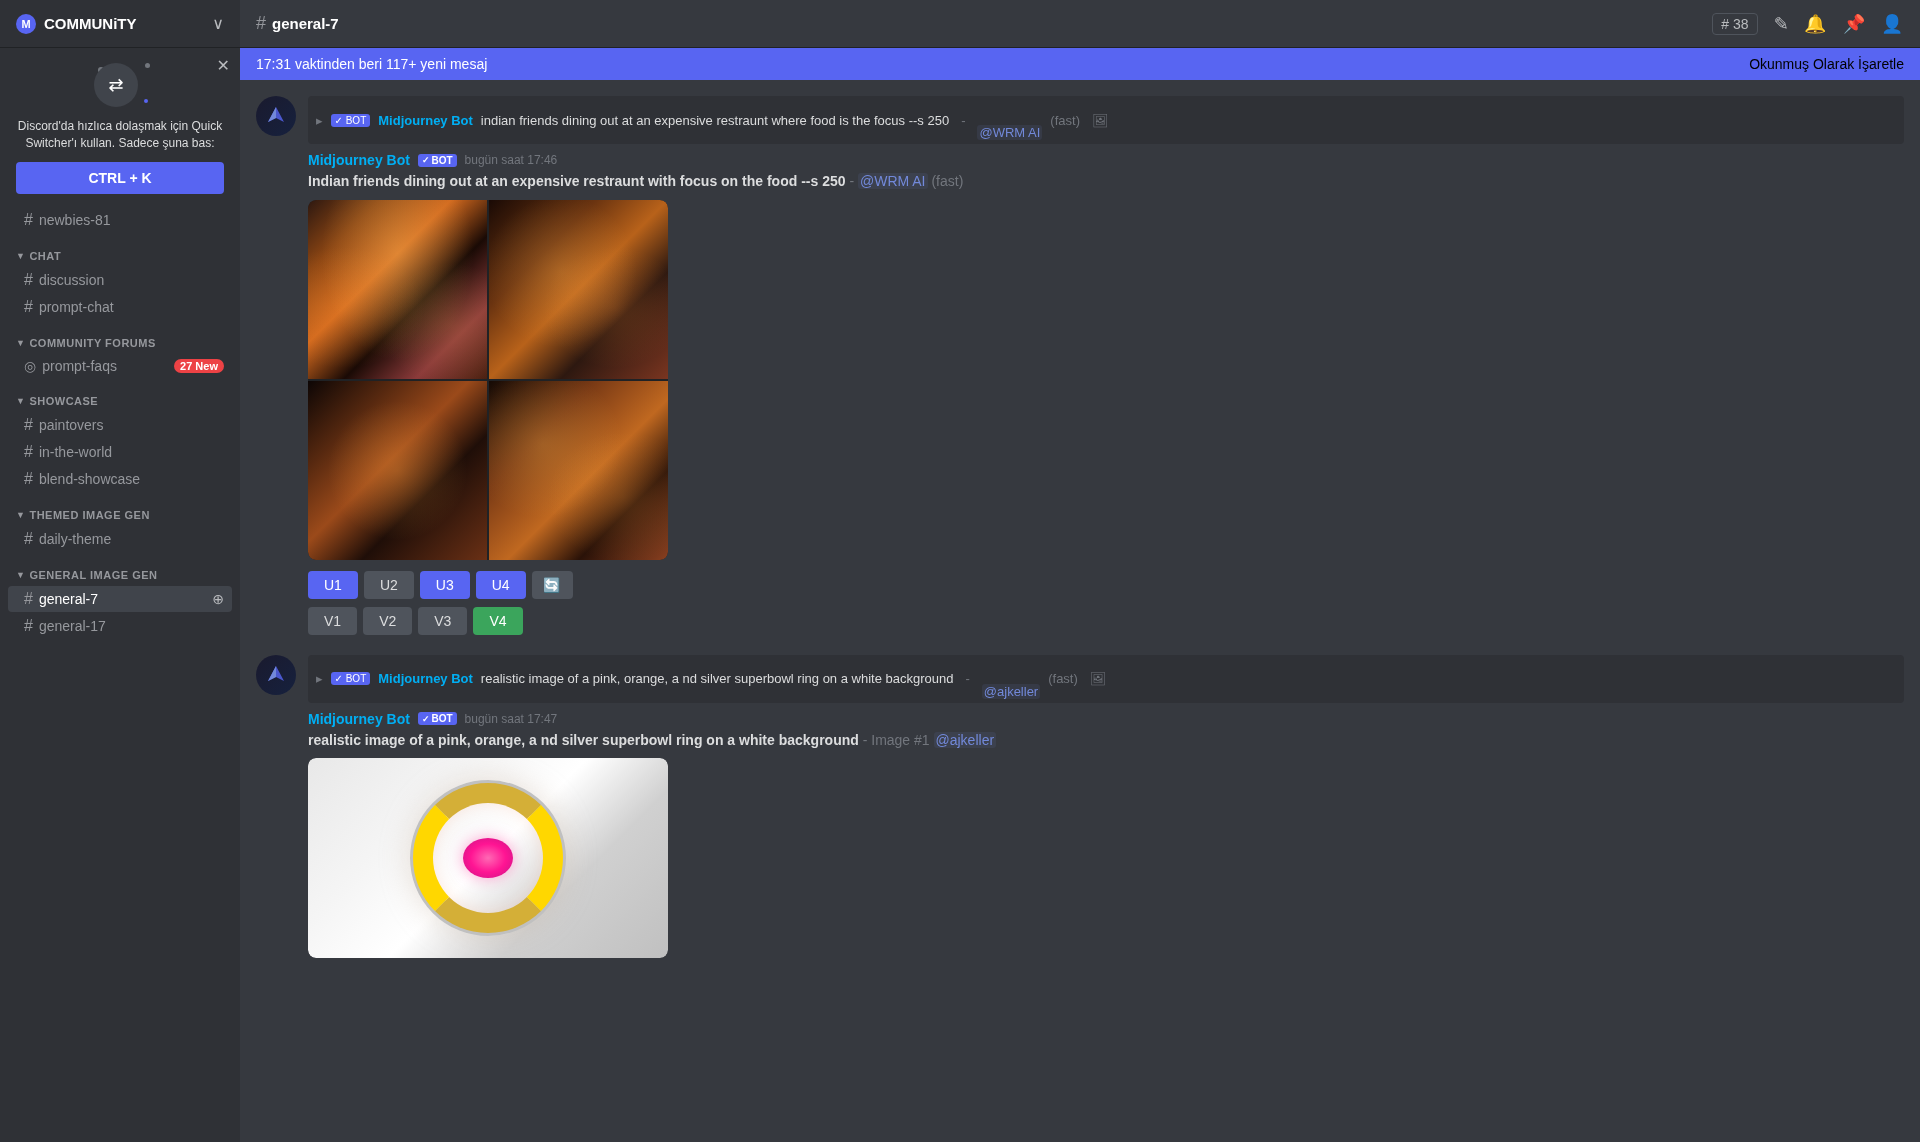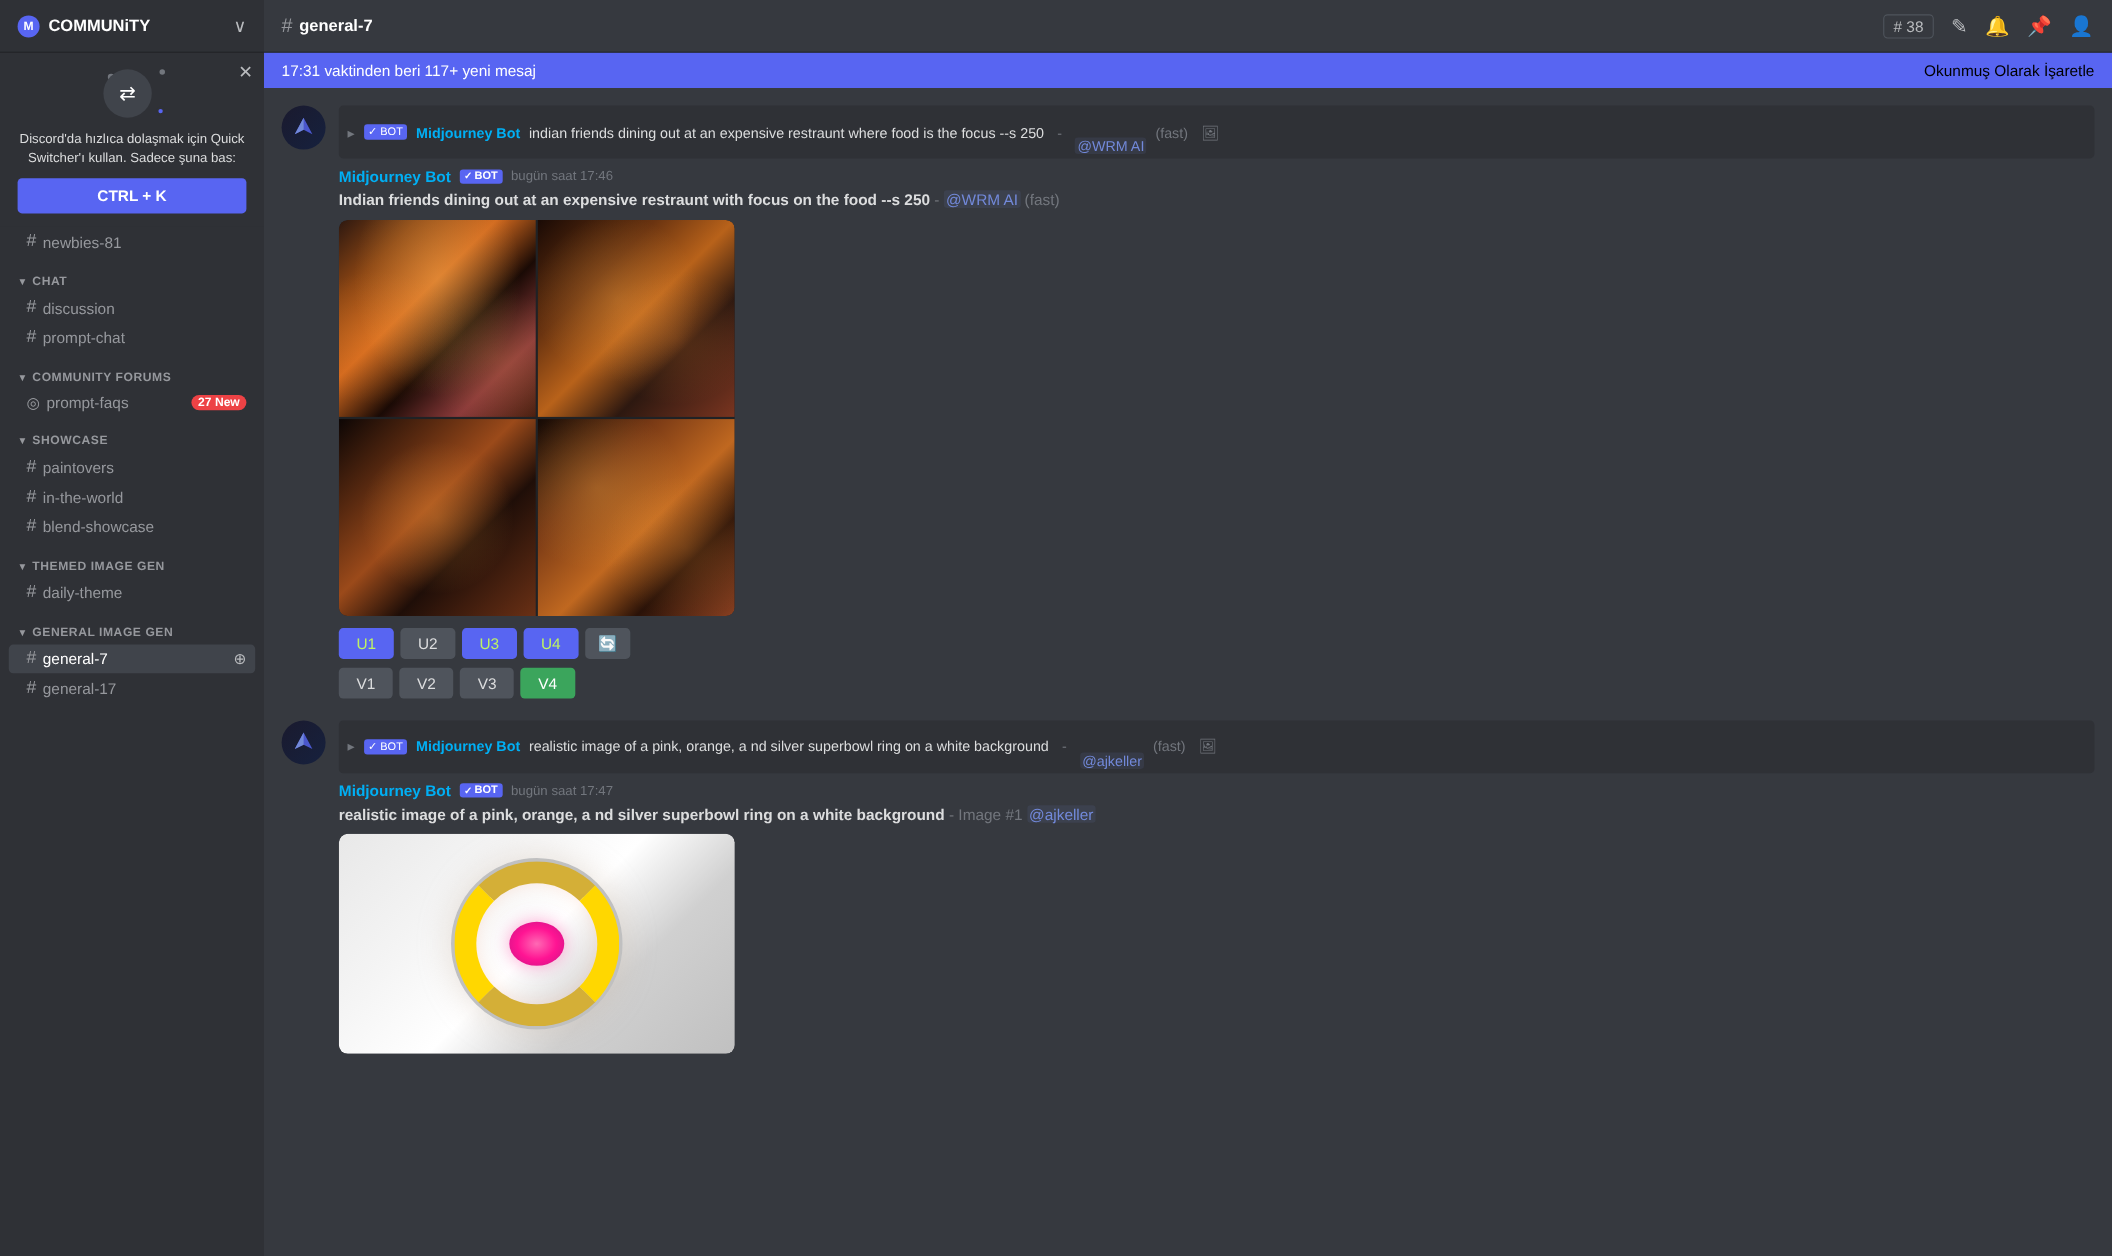--- a/index.html
+++ b/index.html
@@ -445,21 +445,21 @@
       padding: 6px 16px;
       border-radius: 4px;
       border: none;
       cursor: pointer;
       font-size: 14px;
       font-weight: 500;
     }
 
     .img-btn-blue {
       background: #5865f2;
-      color: #bef264;
+      color: #ffffff;
     }
 
     .img-btn-gray {
       background: #4f545c;
       color: #dcddde;
     }
 
     .img-btn-green {
       background: #3ba55c;
       color: white;

